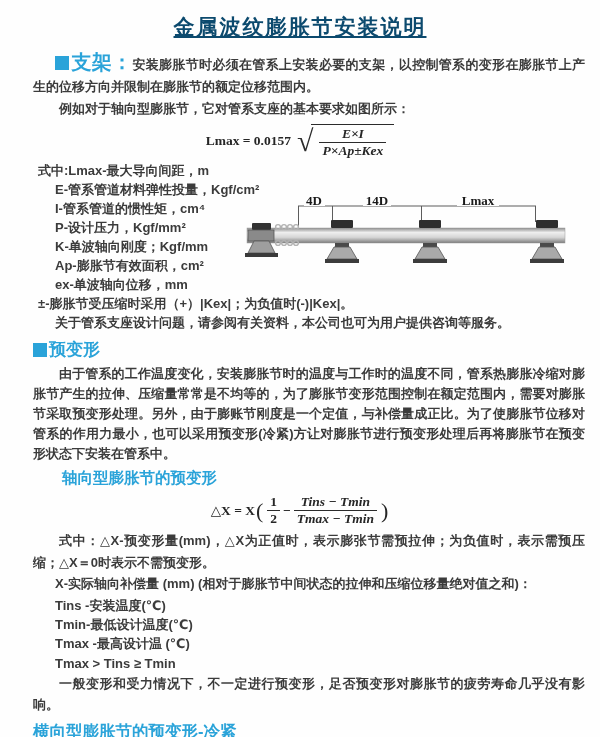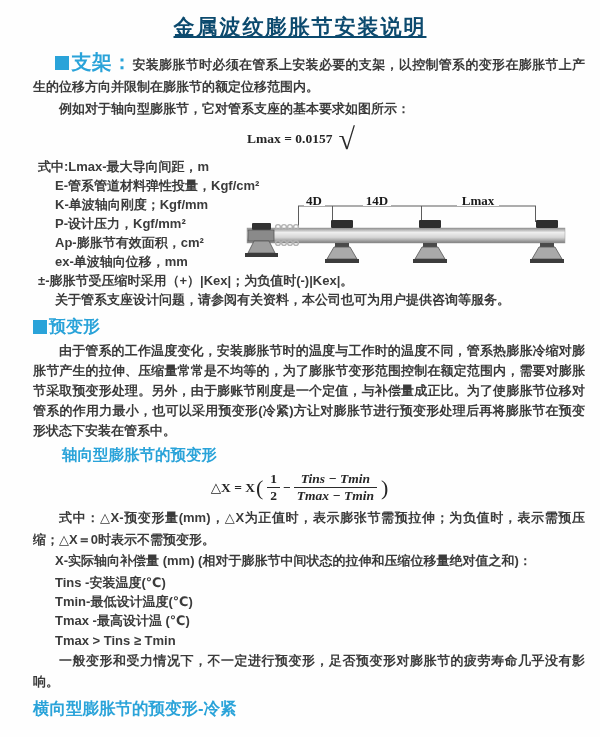--- a/index.html
+++ b/index.html
@@ -64,27 +64,34 @@
 <div class="page">
 
   <h1 class="doc-title">金属波纹膨胀节安装说明</h1>
 
   <p class="para p-intro"><span class="inline-head"><span class="marker"></span><span>支架：</span></span><span>安装膨胀节时必须在管系上安装必要的支架，以控制管系的变形在膨胀节上产生的位移方向并限制在膨胀节的额定位移范围内。</span></p>
   <p class="para p-indent">例如对于轴向型膨胀节，它对管系支座的基本要求如图所示：</p>
 
   <div class="formula">
     <span>Lmax = 0.0157</span>
     <span class="sqrt-sign">√</span>
+    <span class="sqrt-body">
+      <span class="frac ital">
+        <span class="fnum">E×I</span>
+        <span class="fden">P×Ap±Kex</span>
+      </span>
+    </span>
   </div>
 
   <ul class="vars">
     <li>式中:Lmax-最大导向间距，m</li>
     <li class="ind">E-管系管道材料弹性投量，Kgf/cm²</li>
+    <li class="ind">I-管系管道的惯性矩，cm⁴</li>
+    <li class="ind">P-设计压力，Kgf/mm²</li>
     <li class="ind">K-单波轴向刚度；Kgf/mm</li>
-    <li class="ind">P-设计压力，Kgf/mm²</li>
     <li class="ind">Ap-膨胀节有效面积，cm²</li>
     <li class="ind">ex-单波轴向位移，mm</li>
     <li>±-膨胀节受压缩时采用（+）|Kex|；为负值时(-)|Kex|。</li>
   </ul>
   <p class="note-line">关于管系支座设计问题，请参阅有关资料，本公司也可为用户提供咨询等服务。</p>
 
   <svg class="diagram" viewBox="0 0 355 95" xmlns="http://www.w3.org/2000/svg">
     <defs>
       <linearGradient id="pipeGrad" x1="0" y1="0" x2="0" y2="1">
         <stop offset="0" stop-color="#8f8f8f"></stop>

